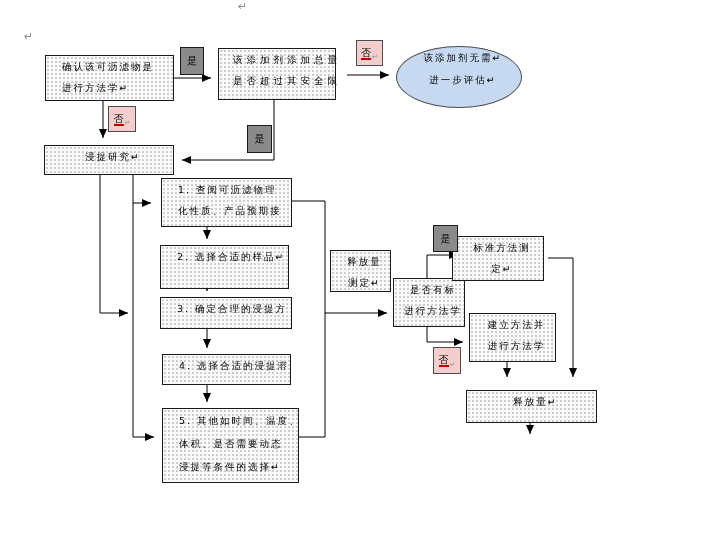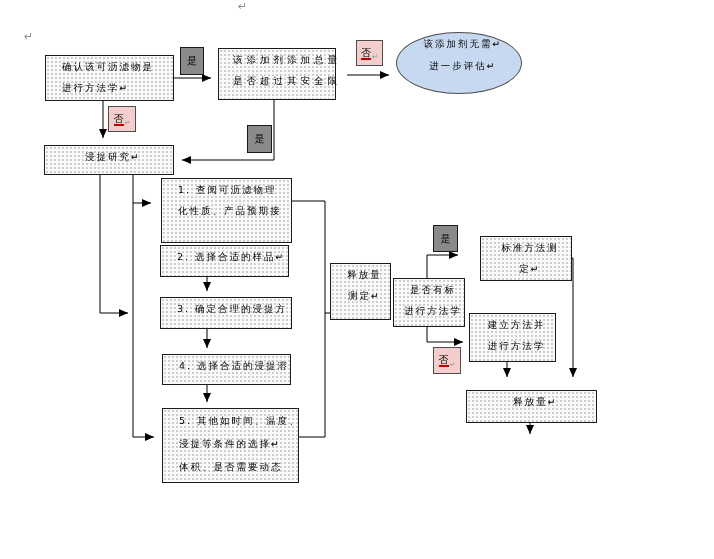--- a/index.html
+++ b/index.html
@@ -85,76 +85,76 @@
   <div class="node spread" style="left:218px;top:48px;width:118px;height:52px">
     <div class="ln">该添加剂添加总量</div>
     <div class="ln">是否超过其安全限</div>
   </div>
 
   <div class="tag tag-no" style="left:356px;top:40px;width:27px;height:26px">
     <span class="no-ul">否</span>
     <span class="pmark-sm">↵</span>
   </div>
 
-  <div class="node ellipse ta-c" style="left:396px;top:32px;width:126px;height:62px">
+  <div class="node ellipse ta-c" style="left:396px;top:46px;width:126px;height:62px">
     <div class="ln">该添加剂无需↵</div>
     <div class="ln">进一步评估↵</div>
   </div>
 
   <div class="tag tag-no" style="left:108px;top:106px;width:28px;height:26px">
     <span class="no-ul">否</span>
     <span class="pmark-sm">↵</span>
   </div>
 
   <div class="node ta-c" style="left:44px;top:145px;width:130px;height:30px">
     <div class="ln">浸提研究↵</div>
   </div>
 
   <div class="tag tag-yes" style="left:247px;top:125px;width:25px;height:28px">
     <span>是</span>
   </div>
 
-  <div class="node ta-l" style="left:161px;top:178px;width:131px;height:65px">
+  <div class="node ta-l" style="left:161px;top:178px;width:131px;height:49px">
     <div class="ln">1. 查阅可沥滤物理</div>
     <div class="ln">化性质、产品预期接</div>
   </div>
 
-  <div class="node ta-l" style="left:160px;top:245px;width:129px;height:32px">
+  <div class="node ta-l" style="left:160px;top:245px;width:129px;height:44px">
     <div class="ln">2. 选择合适的样品↵</div>
   </div>
 
   <div class="node ta-l" style="left:160px;top:297px;width:132px;height:32px">
     <div class="ln">3. 确定合理的浸提方</div>
   </div>
 
   <div class="node ta-l" style="left:162px;top:354px;width:129px;height:31px">
     <div class="ln">4. 选择合适的浸提溶</div>
   </div>
 
   <div class="node ta-l" style="left:162px;top:408px;width:137px;height:75px;line-height:23px">
     <div class="ln">5. 其他如时间、温度、</div>
+    <div class="ln">体积、是否需要动态</div>
     <div class="ln">浸提等条件的选择↵</div>
-    <div class="ln">体积、是否需要动态</div>
   </div>
 
-  <div class="node ta-c" style="left:330px;top:263px;width:61px;height:57px">
+  <div class="node ta-c" style="left:330px;top:250px;width:61px;height:42px">
     <div class="ln">释放量</div>
     <div class="ln">测定↵</div>
   </div>
 
   <div class="node ta-c" style="left:393px;top:278px;width:72px;height:49px">
     <div class="ln">是否有标</div>
     <div class="ln">进行方法学</div>
   </div>
 
   <div class="tag tag-yes" style="left:433px;top:225px;width:25px;height:27px">
     <span>是</span>
   </div>
 
-  <div class="node ta-c" style="left:480px;top:236px;width:92px;height:45px">
+  <div class="node ta-c" style="left:452px;top:236px;width:92px;height:45px">
     <div class="ln">标准方法测</div>
     <div class="ln">定↵</div>
   </div>
 
   <div class="tag tag-no" style="left:433px;top:347px;width:28px;height:27px">
     <span class="no-ul">否</span>
     <span class="pmark-sm">↵</span>
   </div>
 
   <div class="node ta-c" style="left:469px;top:313px;width:87px;height:49px">

